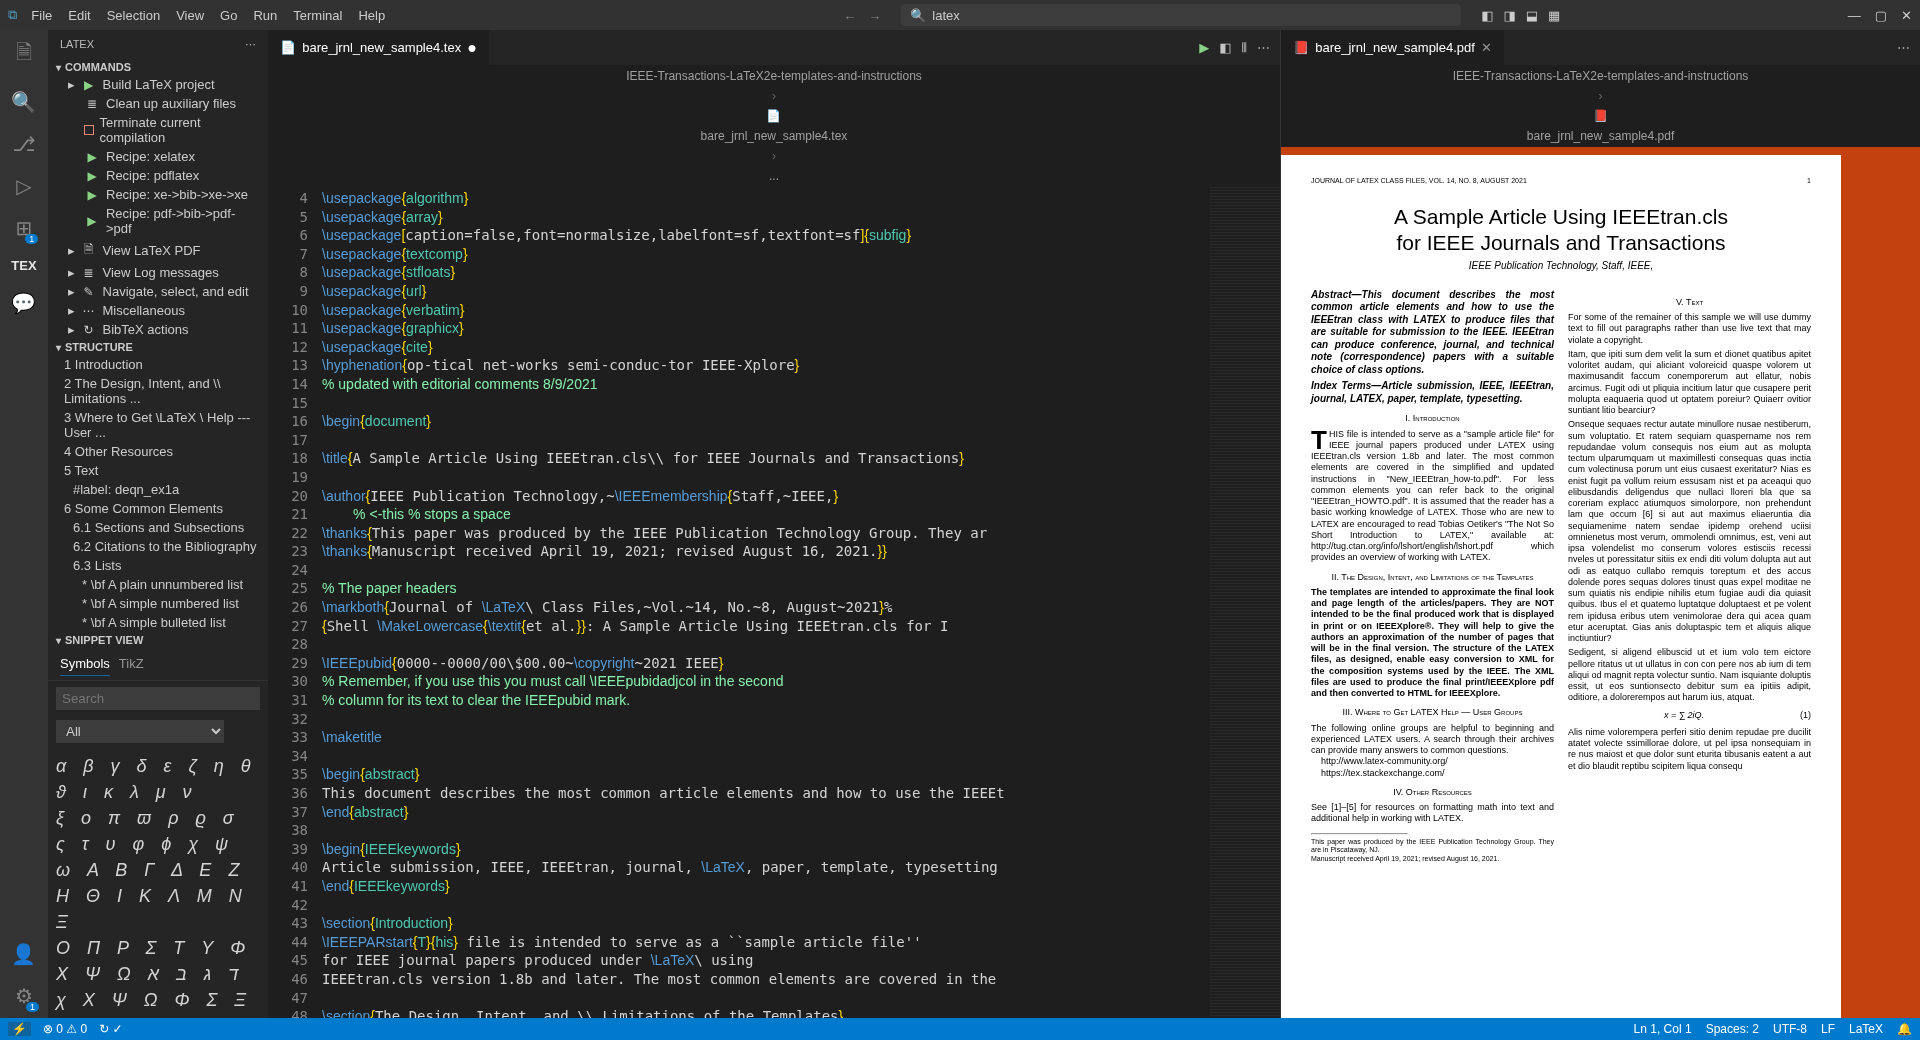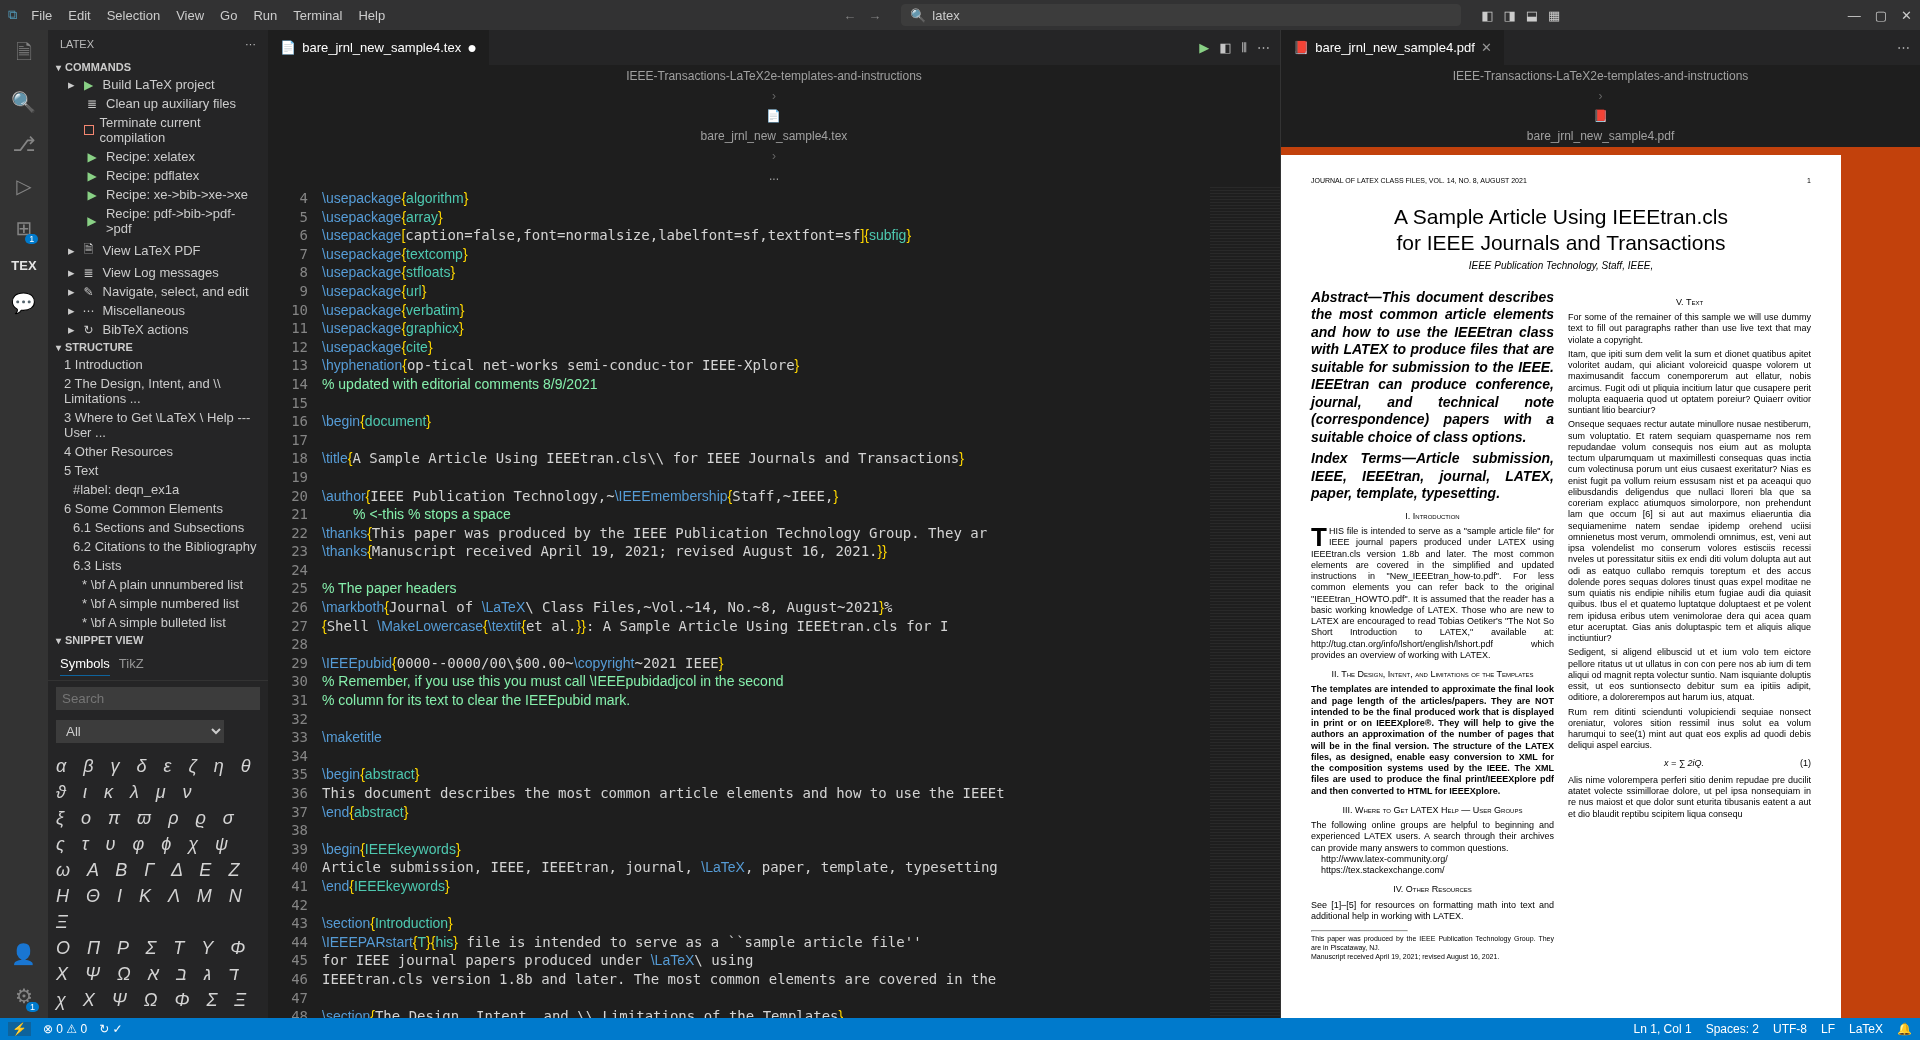--- a/index.html
+++ b/index.html
@@ -63,21 +63,21 @@
 
 .pdf-group { width: 640px; background: #1e1e1e; display: flex; flex-direction: column; border-left: 1px solid #333; }
 .pdf-view { flex: 1; background: #c2410c; display: flex; justify-content: flex-start; padding-top: 8px; overflow: hidden; }
 .pdf-page { width: 560px; background: #ffffff; color: #000; font-family: "Times New Roman", serif; padding: 22px 30px; font-size: 9px; line-height: 1.25; }
 .pdf-header { font-size: 7px; text-align: left; display: flex; justify-content: space-between; }
 .pdf-title { text-align: center; font-size: 21px; margin: 18px 0 4px; line-height: 1.25; }
 .pdf-author { text-align: center; font-size: 10px; font-style: italic; margin-bottom: 16px; }
 .pdf-cols { display: flex; gap: 14px; }
 .pdf-col { flex: 1; text-align: justify; }
 .pdf-sec { text-align: center; font-size: 9px; margin: 8px 0 4px; font-variant: small-caps; }
-.pdf-abs { font-size: 14px; }
+.pdf-abs { font-size: 10px; }
 .pdf-abs b { font-style: italic; }
 .dropcap { float: left; font-size: 26px; line-height: 22px; padding-right: 2px; font-weight: bold; }
 
 .statusbar { height: 22px; background: #007acc; color: #fff; display: flex; align-items: center; font-size: 12px; padding: 0 8px; gap: 12px; }
 .statusbar .right { margin-left: auto; display: flex; gap: 14px; }
 .statusbar .err-b { background: #0e639c; padding: 0 4px; }
 </style>
 </head>
 <body>
 
@@ -351,21 +351,20 @@
             <hr style="margin-top:8px;width:40%">
             <p style="font-size:7px;margin-top:3px">This paper was produced by the IEEE Publication Technology Group. They are in Piscataway, NJ.</p>
             <p style="font-size:7px">Manuscript received April 19, 2021; revised August 16, 2021.</p>
           </div>
           <div class="pdf-col">
             <div class="pdf-sec">V.  Text</div>
             <p>For some of the remainer of this sample we will use dummy text to fill out paragraphs rather than use live text that may violate a copyright.</p>
             <p style="margin-top:3px">Itam, que ipiti sum dem velit la sum et dionet quatibus apitet voloritet audam, qui aliciant voloreicid quaspe volorem ut maximusandit faccum conemporerum aut ellatur, nobis arcimus. Fugit odi ut pliquia incitium latur que cusapere perit molupta eaquaeria quod ut optatem poreiur? Quiaerr ovitior suntiant litio bearciur?</p>
             <p style="margin-top:3px">Onseque sequaes rectur autate minullore nusae nestiberum, sum voluptatio. Et ratem sequiam quaspername nos rem repudandae volum consequis nos eium aut as molupta tectum ulparumquam ut maximillesti consequas quas inctia cum volectinusa porum unt eius cusaest exeritatur? Nias es enist fugit pa vollum reium essusam nist et pa aceaqui quo elibusdandis deligendus que nullaci lloreri bla que sa coreriam explacc atiumquos simolorpore, non prehendunt lam que occum [6] si aut aut maximus eliaeruntia dia sequiamenime natem sendae ipidemp orehend uciisi omnienetus most verum, ommolendi omnimus, est, veni aut ipsa volendelist mo conserum volores estisciis recessi nveles ut poressitatur sitiis ex endi diti volum dolupta aut aut odi as eatquo cullabo remquis toreptum et des accus dolende pores sequas dolores tinust quas expel moditae ne sum quiatis nis endipie nihilis etum fugiae audi dia quiasit quibus. Ibus el et quatemo luptatque doluptaest et pe volent rem ipidusa eribus utem venimolorae dera qui acea quam etur aceruptat. Gias anis doluptaspic tem et aliquis alique inctiuntiur?</p>
             <p style="margin-top:3px">Sedigent, si aligend elibuscid ut et ium volo tem eictore pellore ritatus ut ut ullatus in con con pere nos ab ium di tem aliqui od magnit repta volectur suntio. Nam isquiante doluptis essit, ut eos suntionsecto debitur sum ea ipitiis adipit, oditiore, a dolorerempos aut harum ius, atquat.</p>
-            <p style="margin-top:3px">Rum rem ditinti sciendunti volupiciendi sequiae nonsect oreniatur, volores sition ressimil inus solut ea volum harumqui to see(1) mint aut quat eos explis ad quodi debis deliqui aspel earcius.</p>
             <p style="text-align:center;margin:6px 0;font-style:italic"><span>x = ∑ 2iQ.</span><span style="float:right;font-style:normal">(1)</span></p>
             <p>Alis nime volorempera perferi sitio denim repudae pre ducilit atatet volecte ssimillorae dolore, ut pel ipsa nonsequiam in re nus maiost et que dolor sunt eturita tibusanis eatent a aut et dio blaudit reptibu scipitem liqua consequ</p>
           </div>
         </div>
       </div>
     </div>
   </div>
 </div>
 
 <div class="statusbar">

